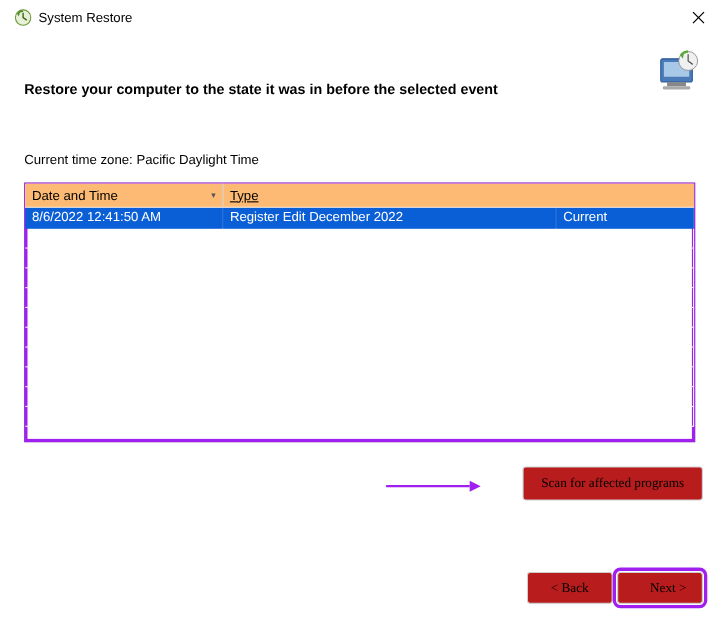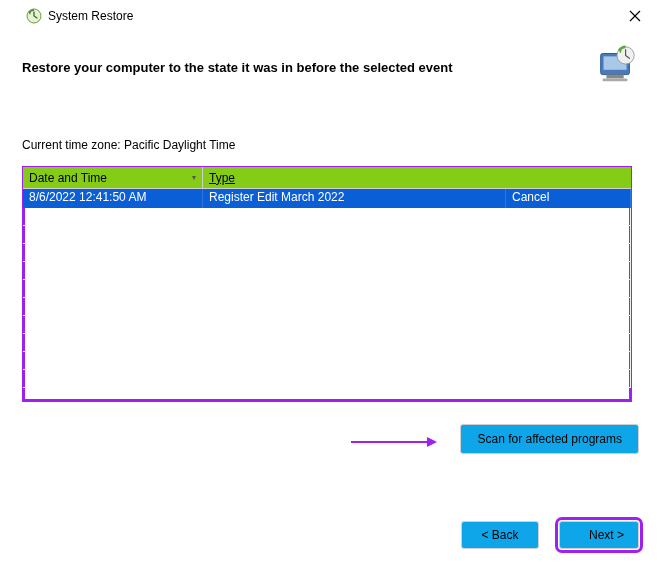--- a/index.html
+++ b/index.html
@@ -8,21 +8,21 @@
       font-size: 12px;
       background: #fff;
       width: 661px;
       height: 565px;
       overflow: hidden;
       position: relative;
     }
     .titlebar {
       display: flex;
       align-items: center;
-      padding: 6px 8px 6px 26px;
+      padding: 6px 8px 6px 13px;
       height: 32px;
     }
     .titlebar-icon {
       width: 16px;
       height: 16px;
       margin-right: 6px;
     }
     .titlebar-title {
       flex: 1;
       font-size: 12px;
@@ -35,21 +35,21 @@
       align-items: center;
       justify-content: center;
       font-size: 14px;
       cursor: pointer;
     }
     .content {
       padding: 10px 22px 0 22px;
     }
     .header-row {
       display: flex;
-      align-items: center;
+      align-items: flex-end;
       margin-bottom: 50px;
       gap: 36px;
     }
     .header-text {
       flex: 1;
       font-size: 13px;
       font-weight: bold;
       color: #000;
       padding-top: 4px;
     }
@@ -91,21 +91,21 @@
       position: relative;
       z-index: 2;
     }
     .th {
       padding: 3px 6px;
       font-size: 12px;
       color: #000;
       border-right: 1px solid #d0d0d0;
       display: flex;
       align-items: center;
-      background: #84cc16;
+      background: #fdba74;
     }
     .th-date { width: 180px; }
     .th-desc { width: 303px; }
     .th-type { flex: 1; border-right: none; text-decoration: underline; }
     .sort-caret {
       margin-left: auto;
       font-size: 8px;
       color: #555;
     }
     .table-body {
@@ -150,38 +150,38 @@
       align-items: center;
       margin-top: 22px;
       position: relative;
     }
     .arrow {
       position: absolute;
       right: 200px;
       top: 10px;
     }
     .btn {
-      background: #0ea5e9;
+      background: #b91c1c;
       border: 1px solid #cfcfcf;
       border-radius: 3px;
       padding: 6px 14px;
       font-size: 12px;
-      font-family: Liberation Sans, sans-serif;
+      font-family: Liberation Serif, serif;
       cursor: pointer;
       color: #000;
     }
     .scan-btn {
       padding: 7px 16px;
     }
     .footer {
       position: absolute;
       bottom: 16px;
       right: 22px;
       display: flex;
-      gap: 20px;
+      gap: 4px;
       align-items: center;
     }
     .btn-next {
       outline: 3px solid #a020f0;
       outline-offset: 1px;
       padding-left: 29px;
     }
     .footer .btn {
       min-width: 78px;
     }
@@ -231,22 +231,22 @@
         <span>Date and Time</span>
         <span class="sort-caret">▾</span>
       </div>
       <div class="th th-type">
         <span>Type</span>
       </div>
     </div>
     <div class="table-body">
       <div class="table-row selected">
         <div class="td td-date">8/6/2022 12:41:50 AM</div>
-        <div class="td td-desc">Register Edit March 2022</div>
-        <div class="td td-type">Cancel</div>
+        <div class="td td-desc">Register Edit December 2022</div>
+        <div class="td td-type">Current</div>
       </div>
       <div class="empty-row">
           <div class="ec ec-date"></div>
           <div class="ec ec-desc"></div>
           <div class="ec ec-type"></div>
         </div>
       <div class="empty-row">
           <div class="ec ec-date"></div>
           <div class="ec ec-desc"></div>
           <div class="ec ec-type"></div>

